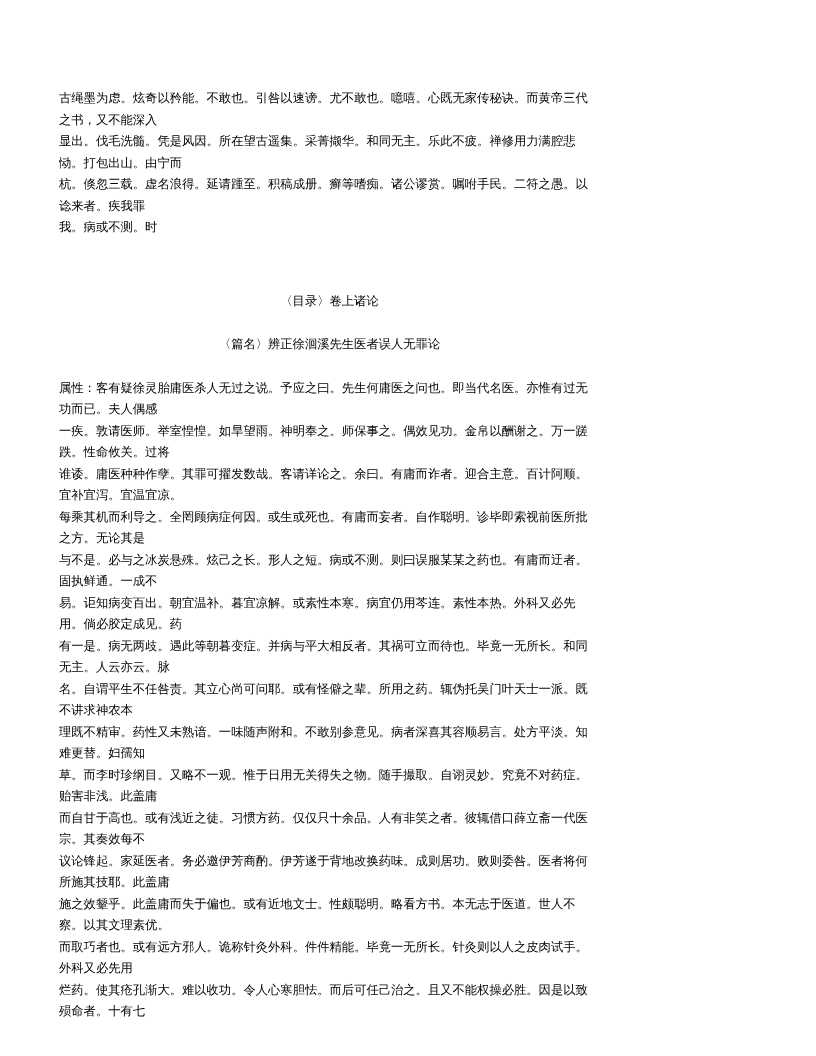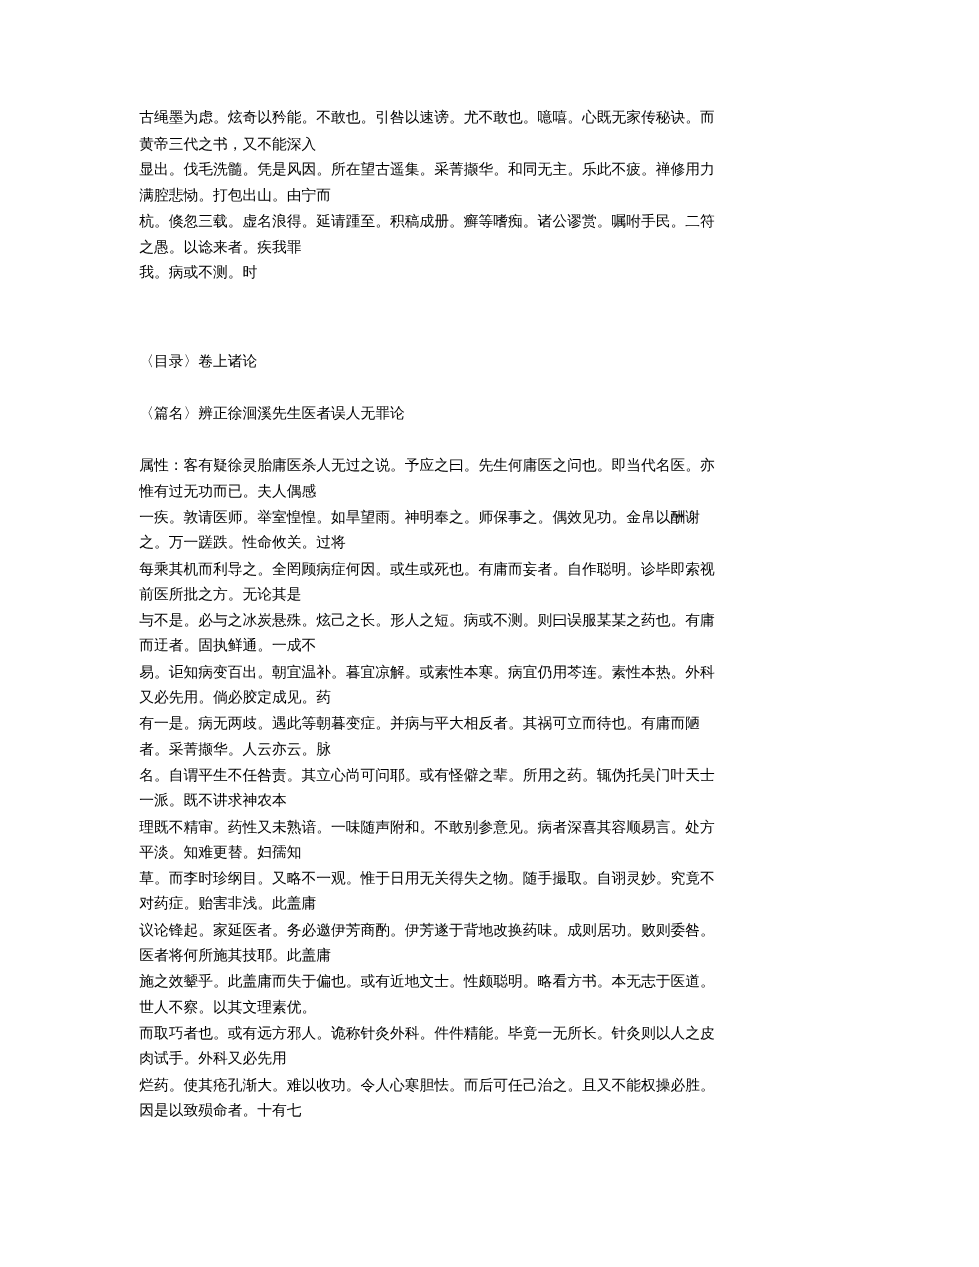--- a/index.html
+++ b/index.html
@@ -11,21 +11,21 @@
     width: 816px;
     height: 1056px;
     font-family: "DejaVu Sans", "Liberation Sans", sans-serif;
     color: #000000;
   }
   .page {
     position: relative;
     width: 716px;
     height: 1056px;
     box-sizing: border-box;
-    padding: 88px 116px 60px 116px;
+    padding: 88px 116px 60px 59px;
     background: #ffffff;
   }
   .doc-body {
     font-size: 12.3px;
     line-height: 21.5px;
     text-align: left;
   }
   .para {
     margin: 0;
     padding: 0;
@@ -36,20 +36,21 @@
     height: 52px;
   }
   .gap-med {
     height: 22px;
   }
   .heading-line {
     margin: 0;
     padding: 0;
     font-size: 12.3px;
     line-height: 21.5px;
+    text-align: center;
   }
 </style>
 </head>
 <body>
 
 <div class="page">
   <div class="doc-body">
 
     <div>
       <p class="para">古绳墨为虑。炫奇以矜能。不敢也。引咎以速谤。尤不敢也。噫嘻。心既无家传秘诀。而黄帝三代之书，又不能深入</p>
@@ -64,27 +65,29 @@
 
     <div class="gap-med"></div>
 
     <p class="heading-line">〈篇名〉辨正徐洄溪先生医者误人无罪论</p>
 
     <div class="gap-med"></div>
 
     <div>
       <p class="para">属性：客有疑徐灵胎庸医杀人无过之说。予应之曰。先生何庸医之问也。即当代名医。亦惟有过无功而已。夫人偶感</p>
       <p class="para">一疾。敦请医师。举室惶惶。如旱望雨。神明奉之。师保事之。偶效见功。金帛以酬谢之。万一蹉跌。性命攸关。过将</p>
+      <p class="para">谁诿。庸医种种作孽。其罪可擢发数哉。客请详论之。余曰。有庸而诈者。迎合主意。百计阿顺。宜补宜泻。宜温宜凉。</p>
       <p class="para">每乘其机而利导之。全罔顾病症何因。或生或死也。有庸而妄者。自作聪明。诊毕即索视前医所批之方。无论其是</p>
       <p class="para">与不是。必与之冰炭悬殊。炫己之长。形人之短。病或不测。则曰误服某某之药也。有庸而迂者。固执鲜通。一成不</p>
       <p class="para">易。讵知病变百出。朝宜温补。暮宜凉解。或素性本寒。病宜仍用芩连。素性本热。外科又必先用。倘必胶定成见。药</p>
-      <p class="para">有一是。病无两歧。遇此等朝暮变症。并病与平大相反者。其祸可立而待也。有庸而陋者。采菁撷华。人云亦云。脉</p>
+      <p class="para">有一是。病无两歧。遇此等朝暮变症。并病与平大相反者。其祸可立而待也。毕竟一无所长。和同无主。人云亦云。脉</p>
       <p class="para">名。自谓平生不任咎责。其立心尚可问耶。或有怪僻之辈。所用之药。辄伪托吴门叶天士一派。既不讲求神农本</p>
       <p class="para">理既不精审。药性又未熟谙。一味随声附和。不敢别参意见。病者深喜其容顺易言。处方平淡。知难更替。妇孺知</p>
       <p class="para">草。而李时珍纲目。又略不一观。惟于日用无关得失之物。随手撮取。自诩灵妙。究竟不对药症。贻害非浅。此盖庸</p>
+      <p class="para">而自甘于高也。或有浅近之徒。习惯方药。仅仅只十余品。人有非笑之者。彼辄借口薛立斋一代医宗。其奏效每不</p>
       <p class="para">议论锋起。家延医者。务必邀伊芳商酌。伊芳遂于背地改换药味。成则居功。败则委咎。医者将何所施其技耶。此盖庸</p>
       <p class="para">施之效颦乎。此盖庸而失于偏也。或有近地文士。性颇聪明。略看方书。本无志于医道。世人不察。以其文理素优。</p>
       <p class="para">而取巧者也。或有远方邪人。诡称针灸外科。件件精能。毕竟一无所长。针灸则以人之皮肉试手。外科又必先用</p>
       <p class="para">烂药。使其疮孔渐大。难以收功。令人心寒胆怯。而后可任己治之。且又不能权操必胜。因是以致殒命者。十有七</p>
       <p class="para"></p>
     </div>
 
   </div>
 </div>
 

